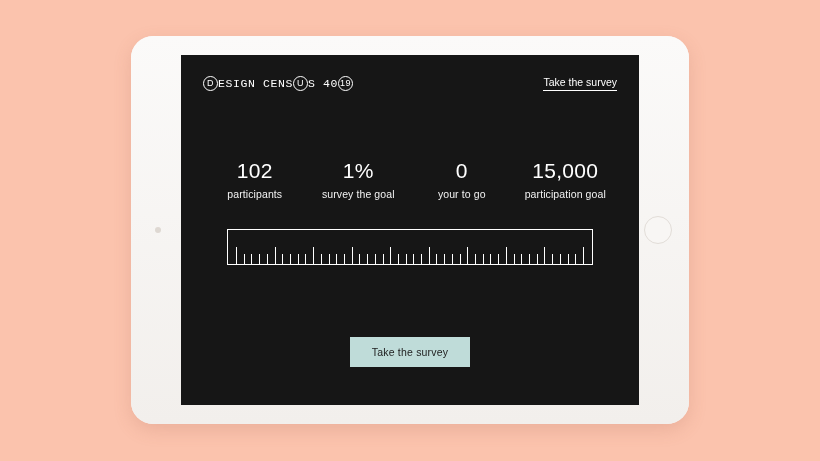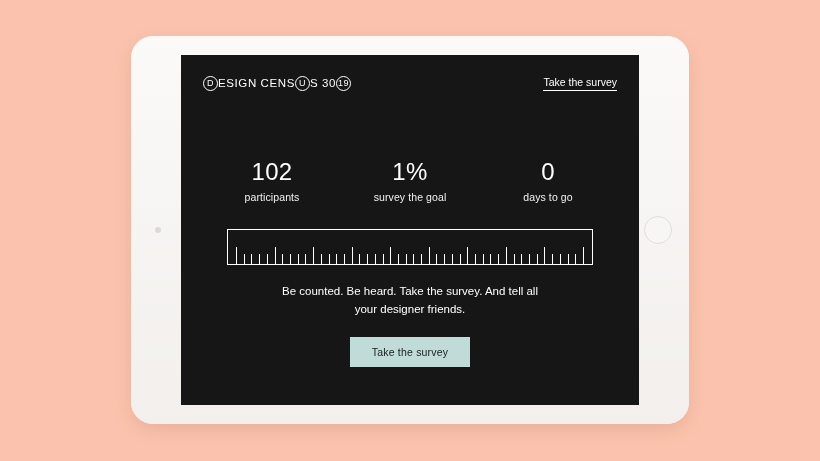--- a/index.html
+++ b/index.html
@@ -94,21 +94,21 @@
     align-items: center;
     justify-content: center;
     width: 13px;
     height: 13px;
     border: 1px solid #ffffff;
     border-radius: 50%;
     font-size: 9px;
     line-height: 1;
     margin: 0 0px;
   }
-  .logo .plain { letter-spacing: 0.6px; }
+  .logo .plain { letter-spacing: 0.6px; font-family: Liberation Mono, monospace; }
 
   .header-link {
     color: #ffffff;
     font-size: 10.5px;
     text-decoration: none;
     border-bottom: 1px solid #ffffff;
     padding-bottom: 2px;
     cursor: pointer;
   }
 
@@ -121,21 +121,21 @@
     display: flex;
     justify-content: space-between;
     align-items: flex-start;
     text-align: center;
   }
   .stat {
     flex: 1 1 0;
     color: #ffffff;
   }
   .stat-value {
-    font-size: 24px;
+    font-size: 21px;
     line-height: 1.1;
     font-weight: 400;
     letter-spacing: 0.3px;
   }
   .stat-label {
     margin-top: 6px;
     font-size: 10.5px;
     letter-spacing: 0.1px;
     color: #f2f2f2;
   }
@@ -206,38 +206,42 @@
     <div class="camera-dot"></div>
     <div class="home-button"></div>
 
     <div class="screen">
 
       <div class="site-header">
         <div class="logo">
           <span class="circ">D</span>
           <span class="plain">ESIGN CENS</span>
           <span class="circ">U</span>
-          <span class="plain">S 30</span>
+          <span class="plain">S 40</span>
           <span class="circ">19</span>
         </div>
         <a class="header-link">Take the survey</a>
       </div>
 
       <div class="stats">
         <div class="stat">
           <div class="stat-value">102</div>
           <div class="stat-label">participants</div>
         </div>
         <div class="stat">
           <div class="stat-value">1%</div>
           <div class="stat-label">survey the goal</div>
         </div>
         <div class="stat">
           <div class="stat-value">0</div>
-          <div class="stat-label">days to go</div>
+          <div class="stat-label">your to go</div>
+        </div>
+        <div class="stat">
+          <div class="stat-value">15,000</div>
+          <div class="stat-label">participation goal</div>
         </div>
       </div>
 
       <div class="meter">
         <div class="ticks" id="ticks">
             <div class="tick major" style="left: 8px;"></div>
             <div class="tick minor" style="left: 15.7111px;"></div>
             <div class="tick minor" style="left: 23.4222px;"></div>
             <div class="tick minor" style="left: 31.1333px;"></div>
             <div class="tick minor" style="left: 38.8444px;"></div>
@@ -278,24 +282,20 @@
             <div class="tick minor" style="left: 308.733px;"></div>
             <div class="tick major" style="left: 316.444px;"></div>
             <div class="tick minor" style="left: 324.156px;"></div>
             <div class="tick minor" style="left: 331.867px;"></div>
             <div class="tick minor" style="left: 339.578px;"></div>
             <div class="tick minor" style="left: 347.289px;"></div>
             <div class="tick major" style="left: 355px;"></div>
           </div>
       </div>
 
-      <div class="tagline">
-        <span>Be counted. Be heard. Take the survey. And tell all</span><br>
-        <span>your designer friends.</span>
-      </div>
 
       <div class="cta-wrap">
         <button class="cta">Take the survey</button>
       </div>
 
     </div>
   </div>
 
 </div>
 

